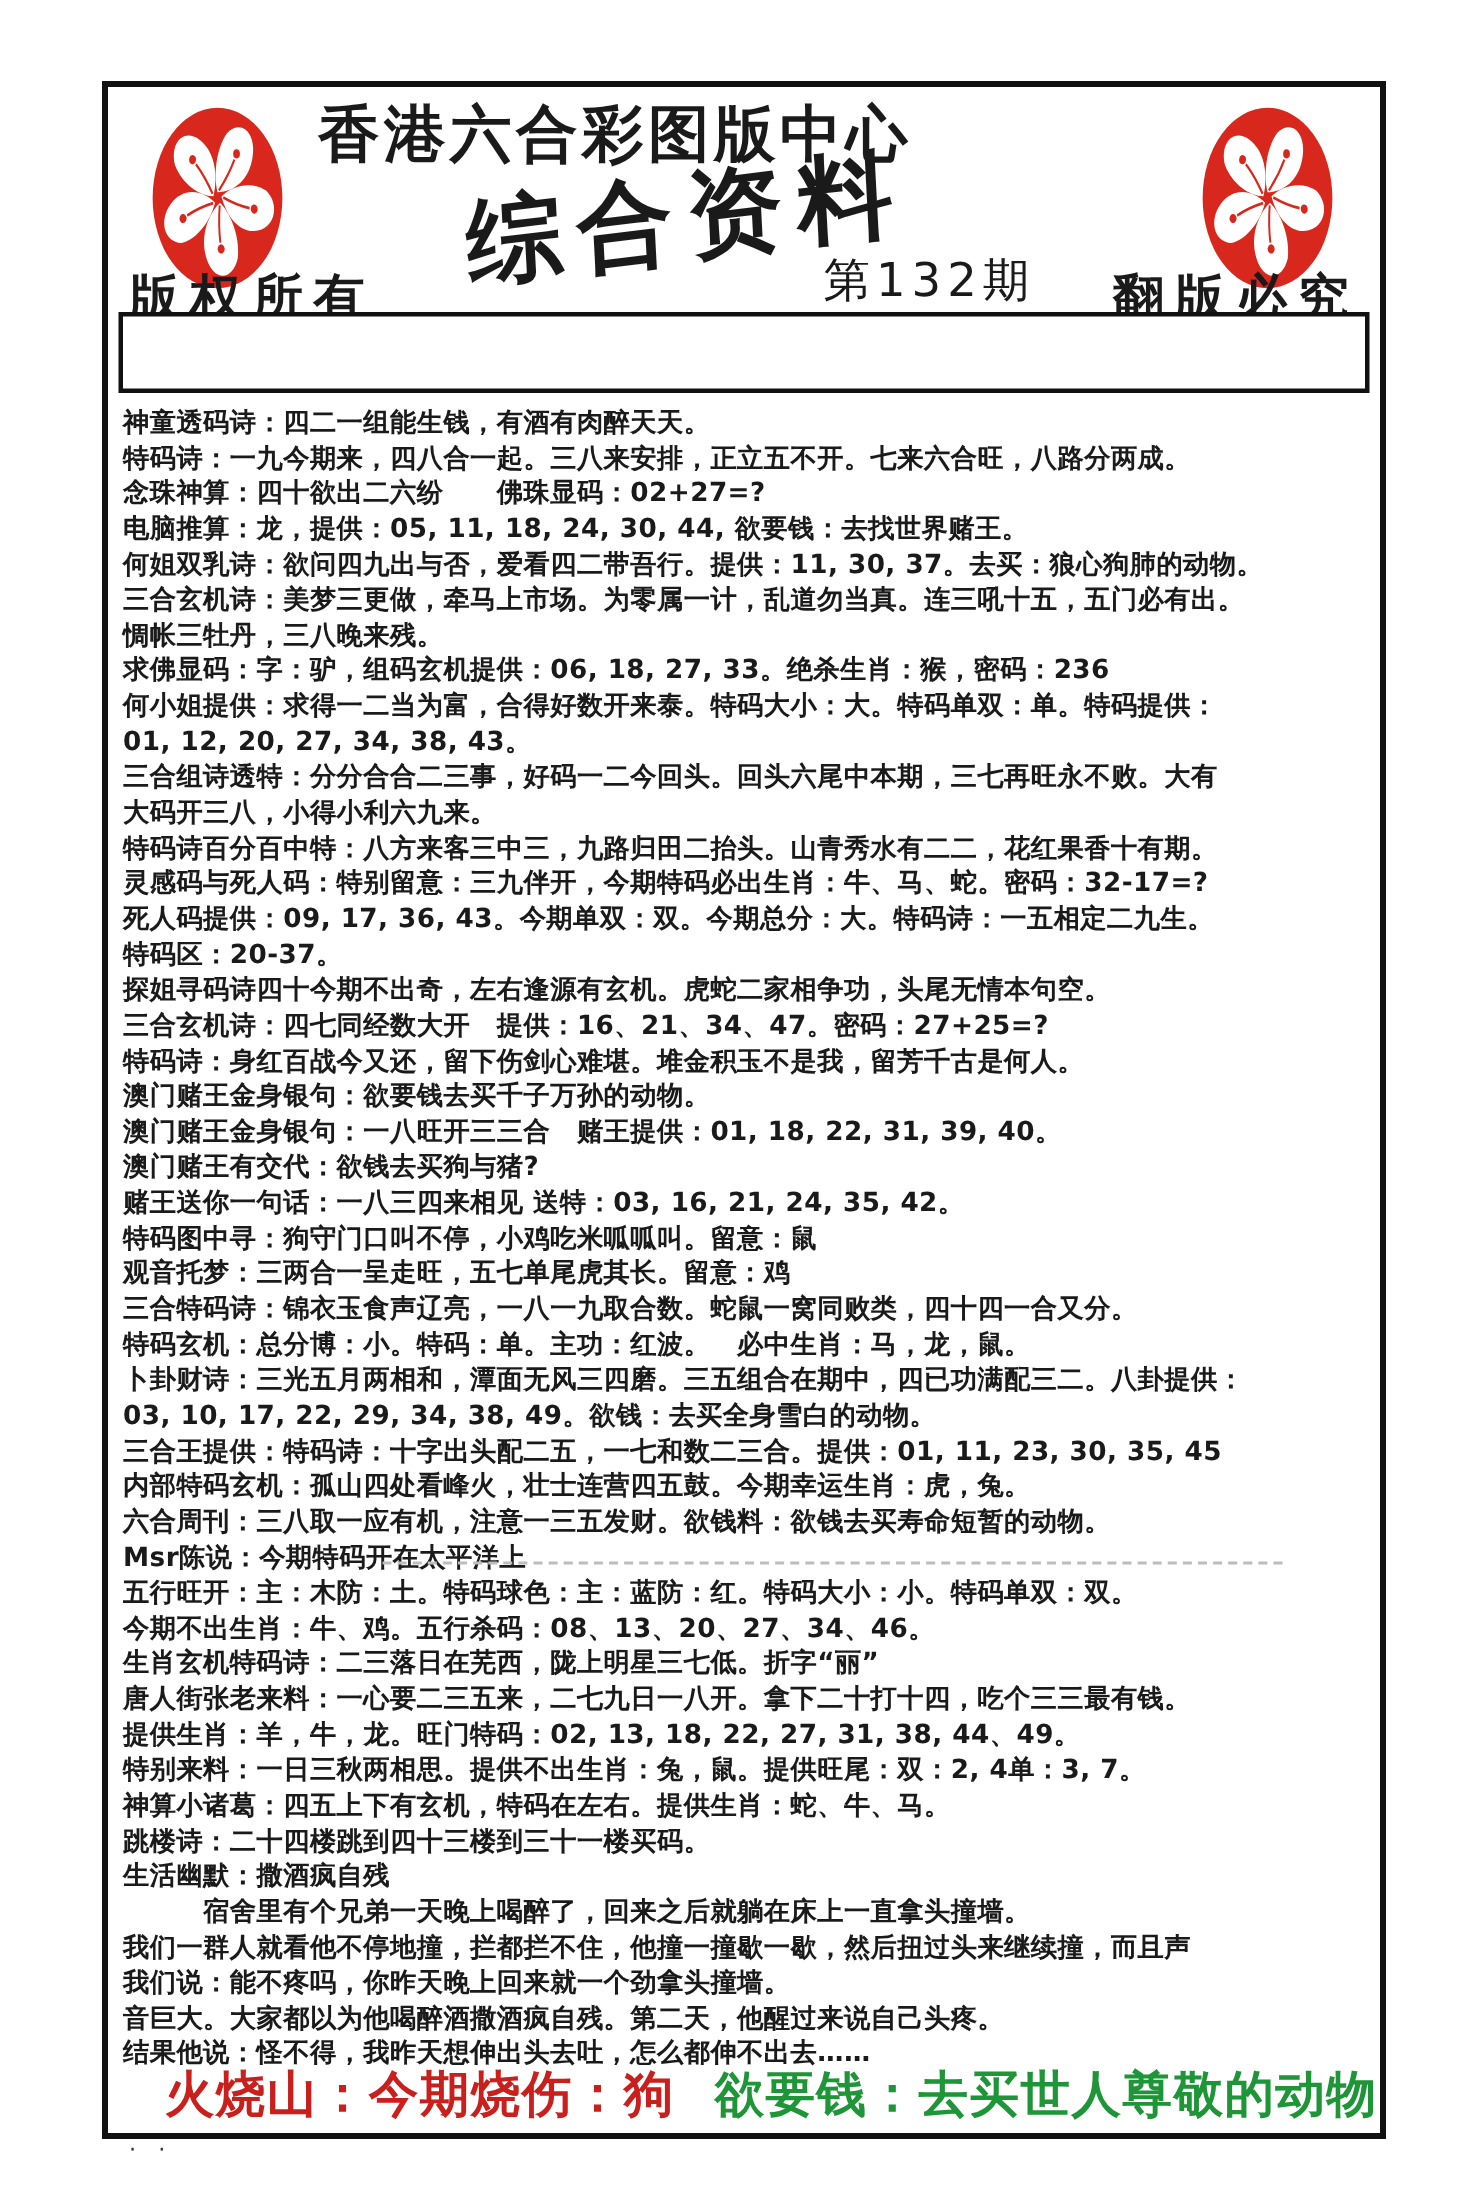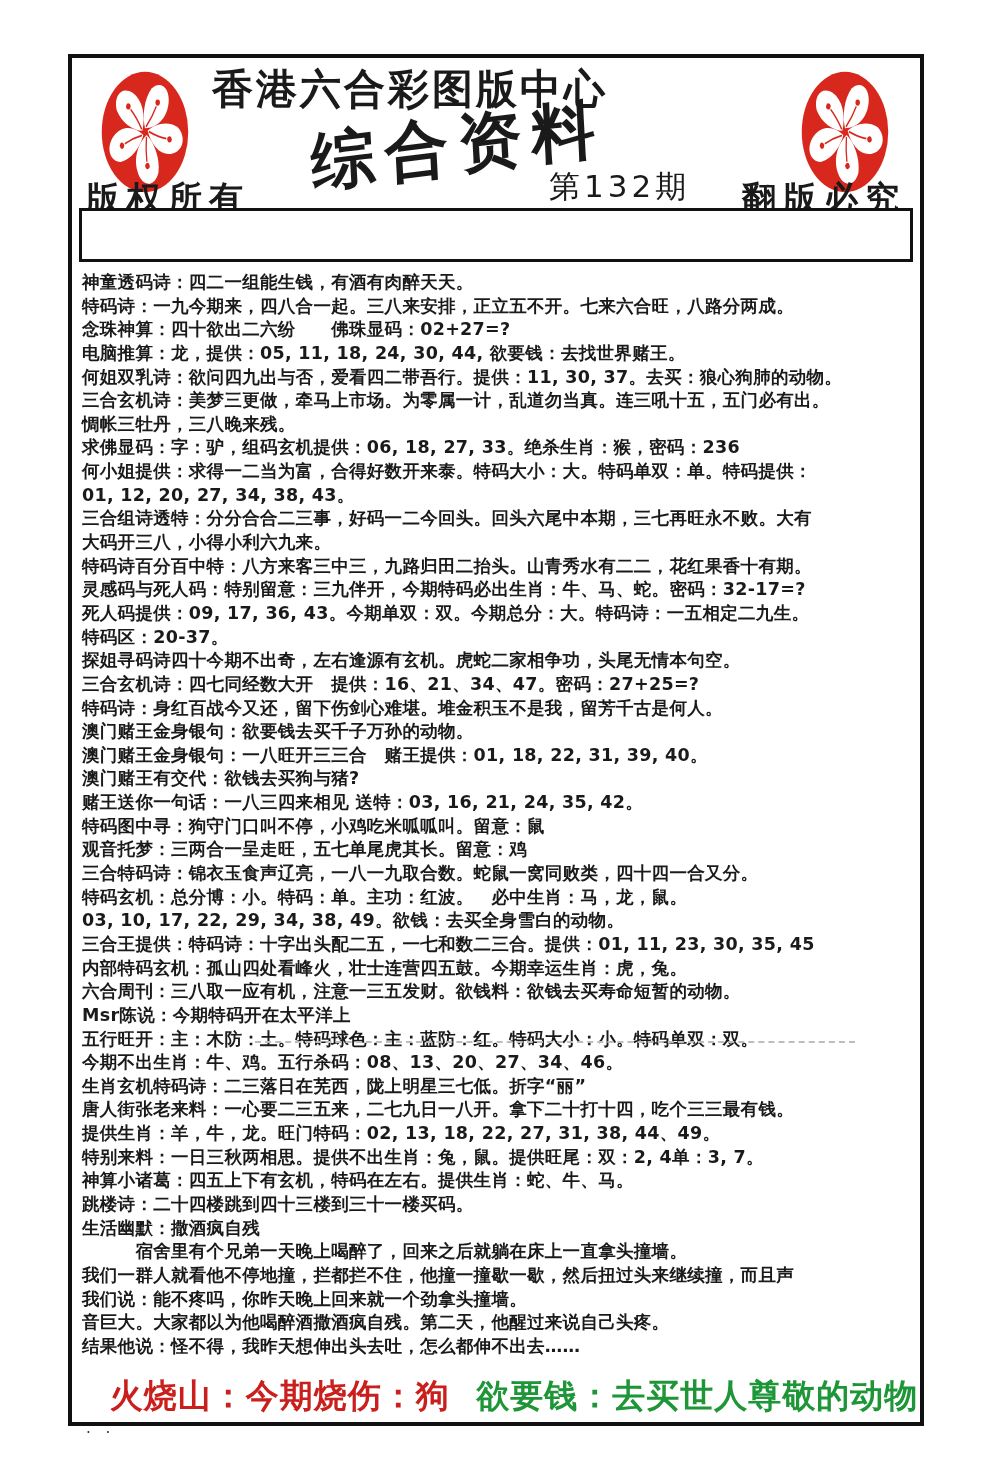--- a/index.html
+++ b/index.html
@@ -123,20 +123,21 @@
       <div class="bline">三合玄机诗：四七同经数大开　提供：16、21、34、47。密码：27+25=?</div>
       <div class="bline">特码诗：身红百战今又还，留下伤剑心难堪。堆金积玉不是我，留芳千古是何人。</div>
       <div class="bline">澳门赌王金身银句：欲要钱去买千子万孙的动物。</div>
       <div class="bline">澳门赌王金身银句：一八旺开三三合　赌王提供：01, 18, 22, 31, 39, 40。</div>
       <div class="bline">澳门赌王有交代：欲钱去买狗与猪?</div>
       <div class="bline">赌王送你一句话：一八三四来相见 送特：03, 16, 21, 24, 35, 42。</div>
       <div class="bline">特码图中寻：狗守门口叫不停，小鸡吃米呱呱叫。留意：鼠</div>
       <div class="bline">观音托梦：三两合一呈走旺，五七单尾虎其长。留意：鸡</div>
       <div class="bline">三合特码诗：锦衣玉食声辽亮，一八一九取合数。蛇鼠一窝同败类，四十四一合又分。</div>
       <div class="bline">特码玄机：总分博：小。特码：单。主功：红波。　必中生肖：马，龙，鼠。</div>
+      <div class="bline">卜卦财诗：三光五月两相和，潭面无风三四磨。三五组合在期中，四已功满配三二。八卦提供：</div>
       <div class="bline">03, 10, 17, 22, 29, 34, 38, 49。欲钱：去买全身雪白的动物。</div>
       <div class="bline">三合王提供：特码诗：十字出头配二五，一七和数二三合。提供：01, 11, 23, 30, 35, 45</div>
       <div class="bline">内部特码玄机：孤山四处看峰火，壮士连营四五鼓。今期幸运生肖：虎，兔。</div>
       <div class="bline">六合周刊：三八取一应有机，注意一三五发财。欲钱料：欲钱去买寿命短暂的动物。</div>
       <div class="bline">Msr陈说：今期特码开在太平洋上</div>
       <div class="bline">五行旺开：主：木防：土。特码球色：主：蓝防：红。特码大小：小。特码单双：双。</div>
       <div class="bline">今期不出生肖：牛、鸡。五行杀码：08、13、20、27、34、46。</div>
       <div class="bline">生肖玄机特码诗：二三落日在芜西，陇上明星三七低。折字“丽”</div>
       <div class="bline">唐人街张老来料：一心要二三五来，二七九日一八开。拿下二十打十四，吃个三三最有钱。</div>
       <div class="bline">提供生肖：羊，牛，龙。旺门特码：02, 13, 18, 22, 27, 31, 38, 44、49。</div>

